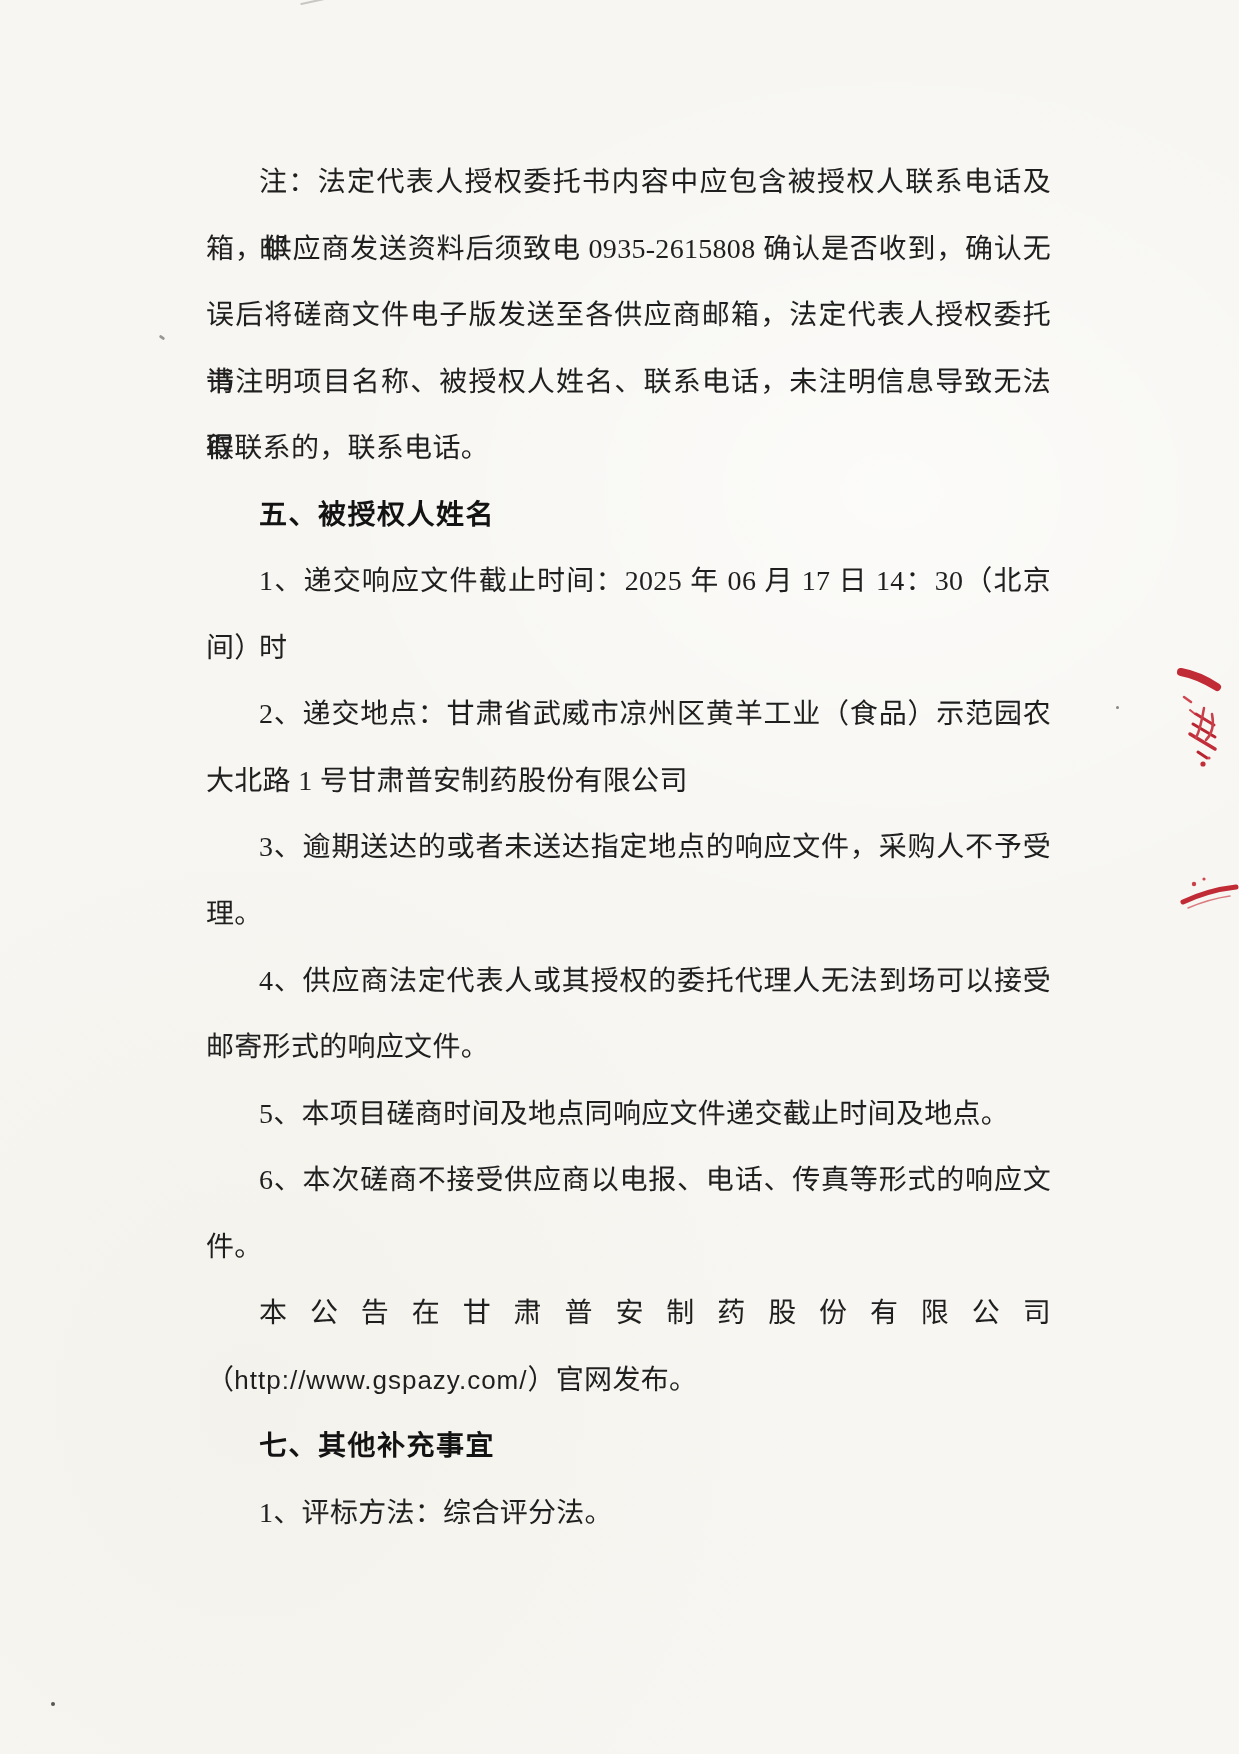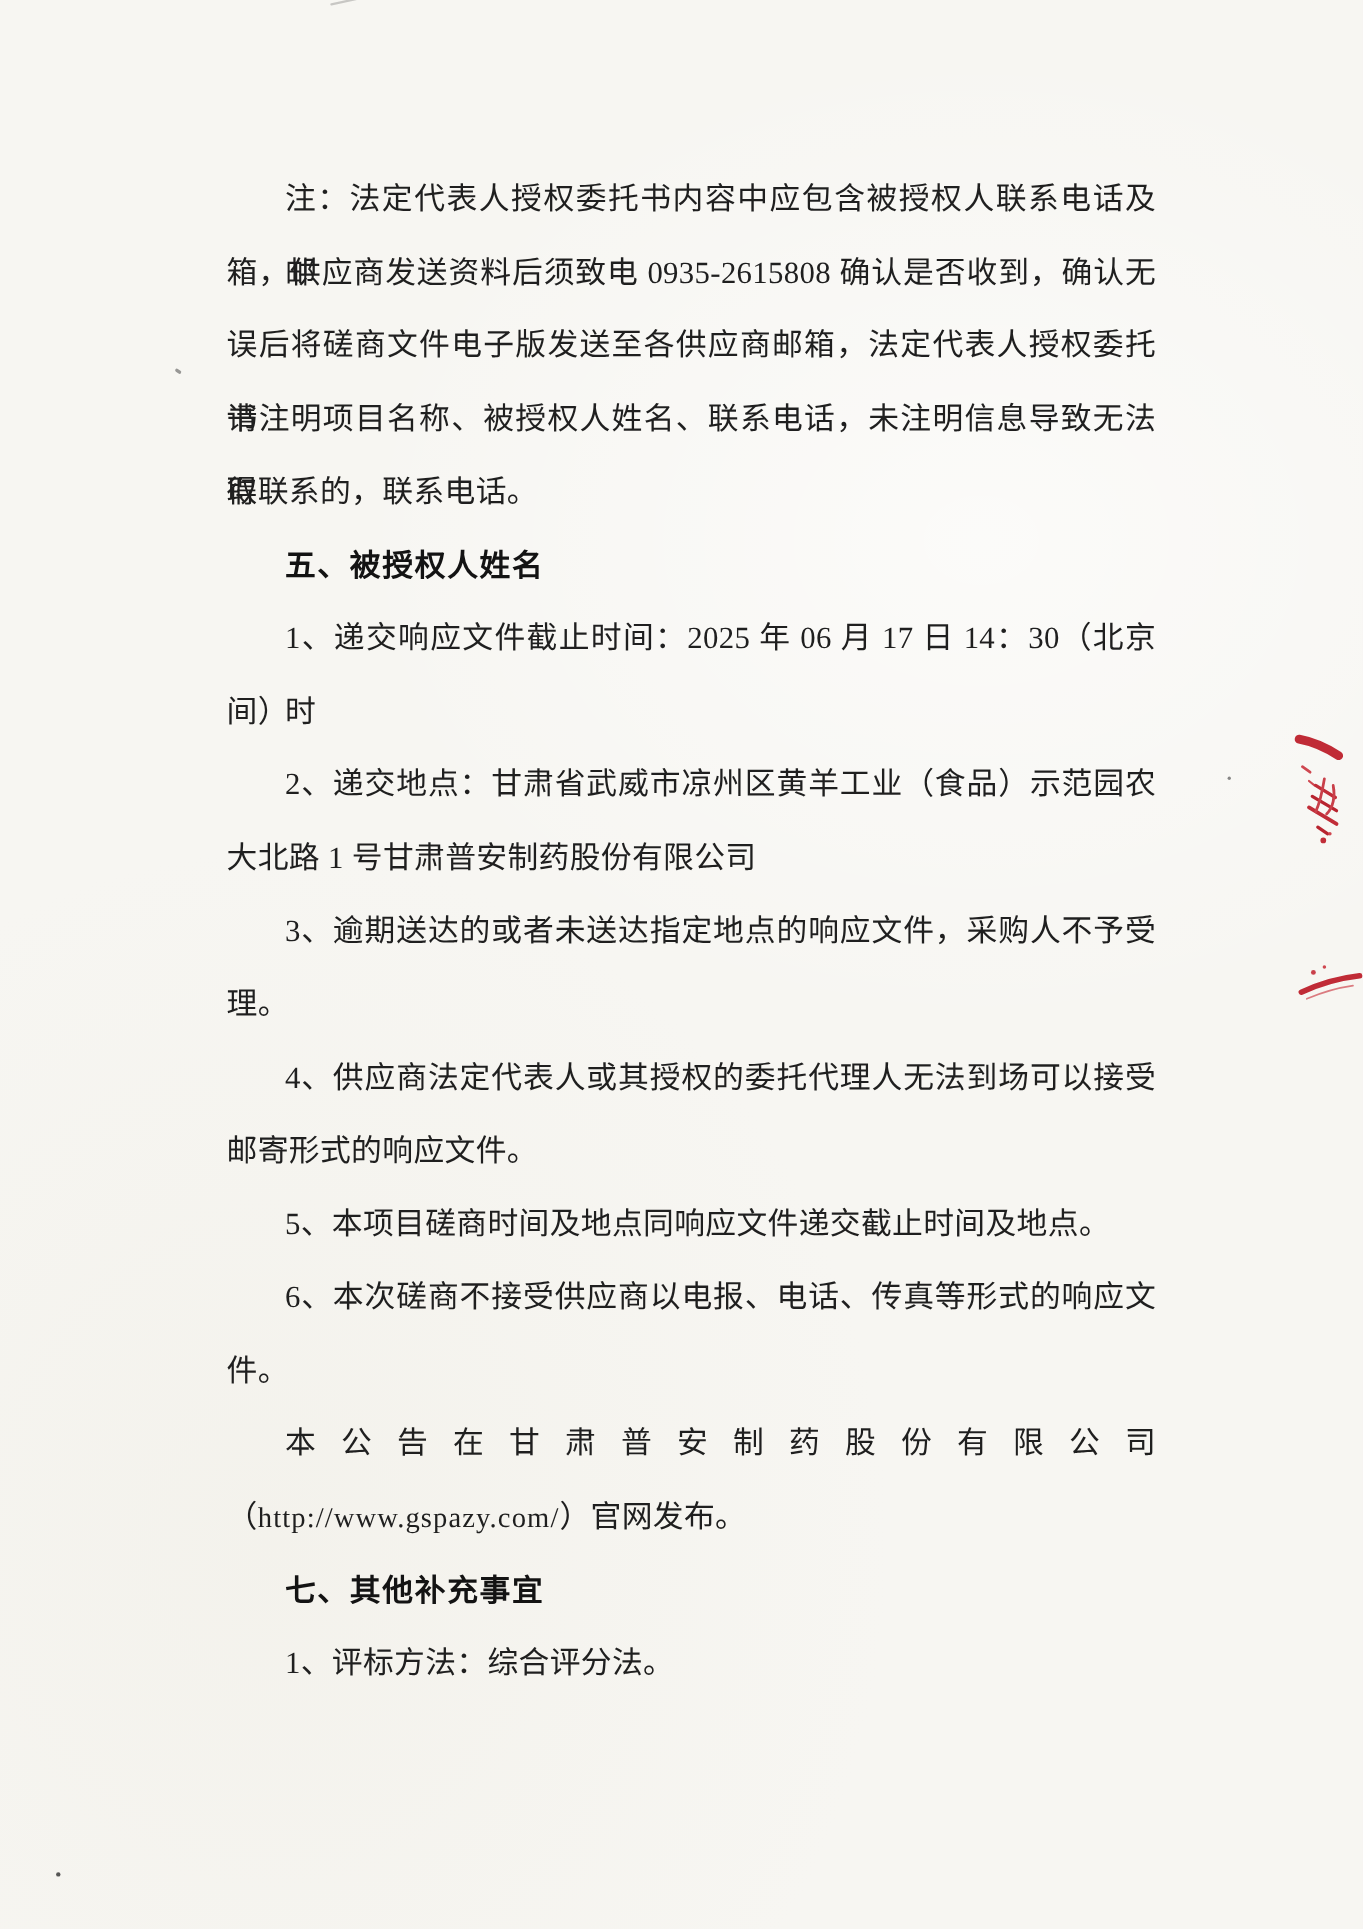--- a/index.html
+++ b/index.html
@@ -23,21 +23,21 @@
     height:66.55px;line-height:66.55px;white-space:nowrap;
     letter-spacing:0.3px;
   }
   .indent{padding-left:53px;}
   .j{white-space:normal;text-align:justify;text-align-last:justify;}
   .heading{
     font-family:"Liberation Sans","DejaVu Sans",sans-serif;
     font-weight:700;color:#131313;letter-spacing:1.5px;
   }
   .mono{
-    font-family:Liberation Serif, serif;
+    font-family:Liberation Sans, sans-serif;
     font-size:26px;letter-spacing:1px;
   }
   .stamp{position:absolute;pointer-events:none;}
   .speck{position:absolute;background:#3a3a3a;border-radius:50%;}
 </style>
 </head>
 <body>
 
 <div class="page">
 

